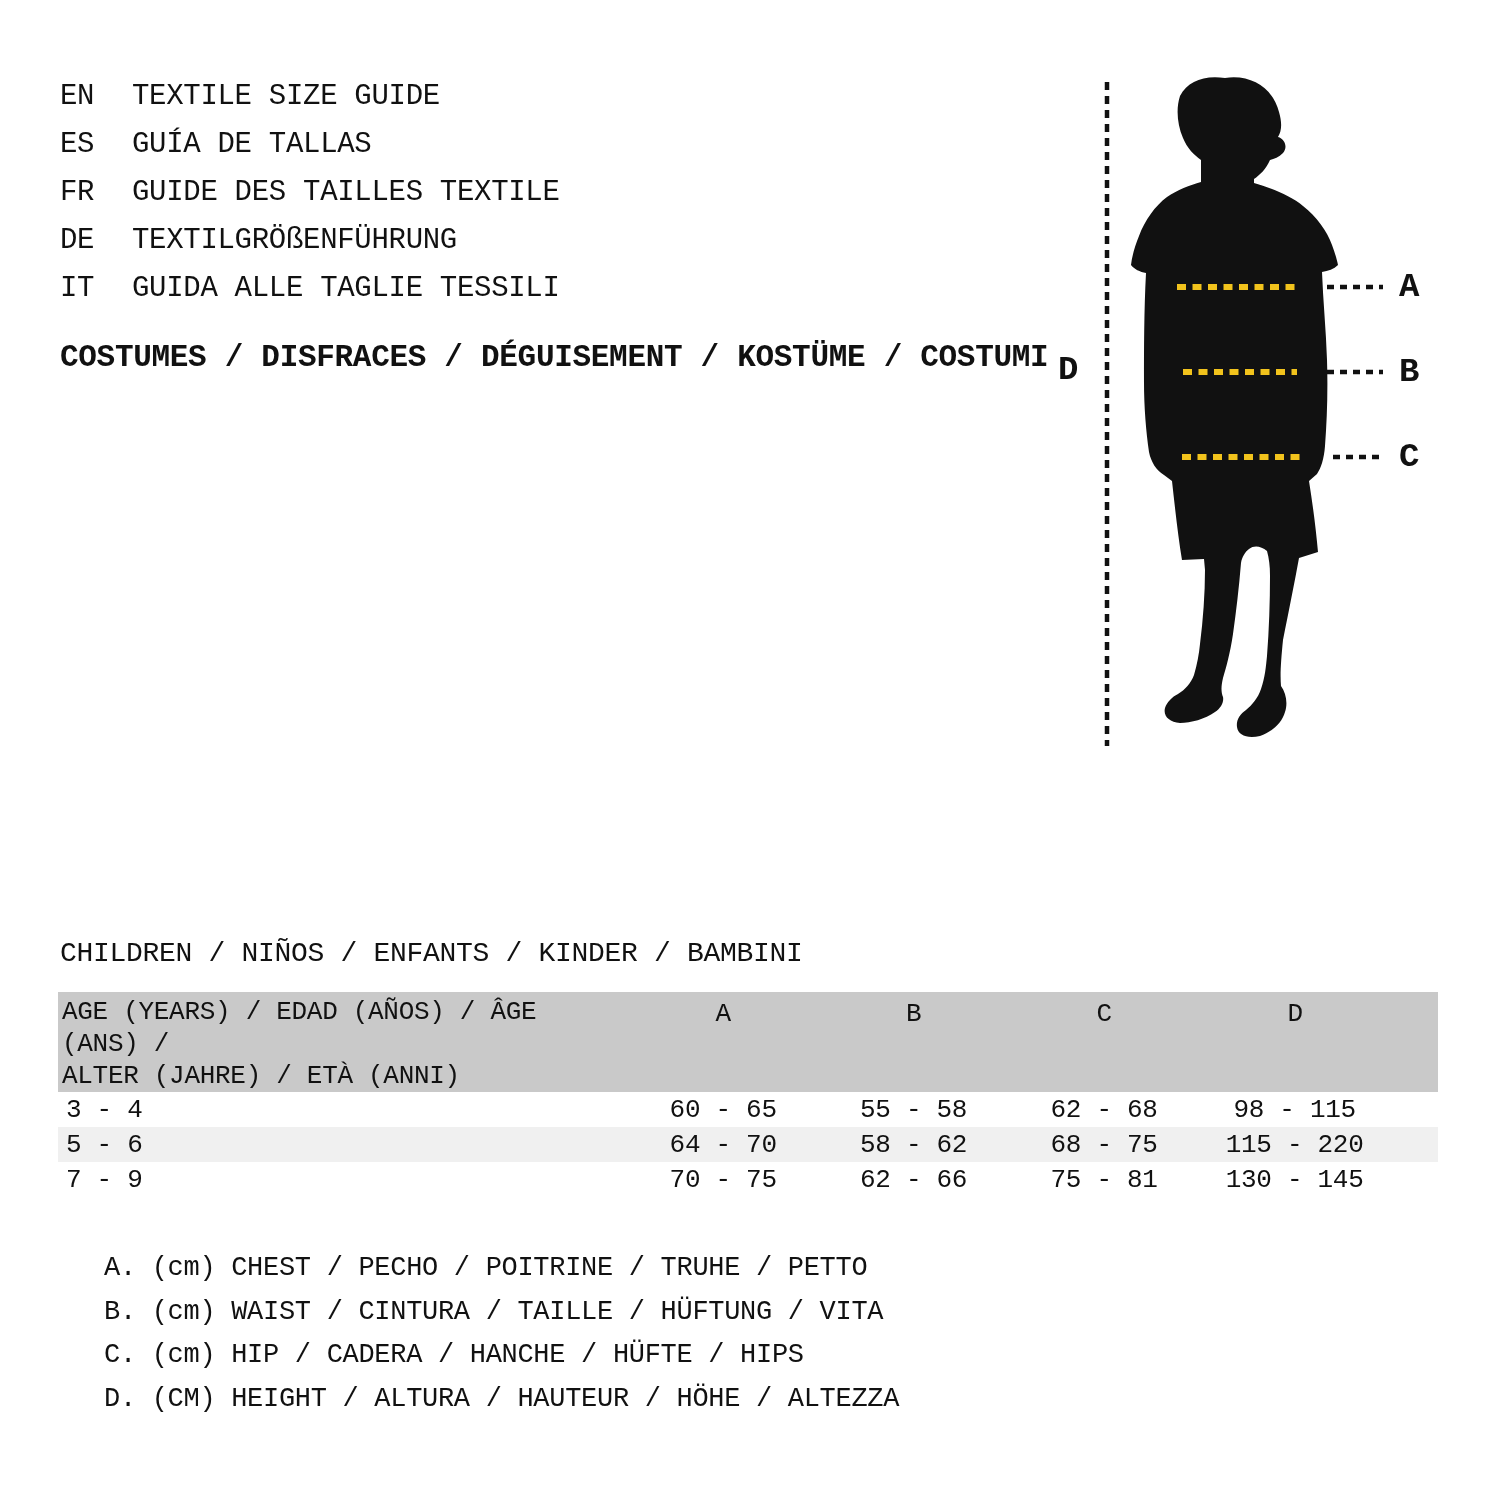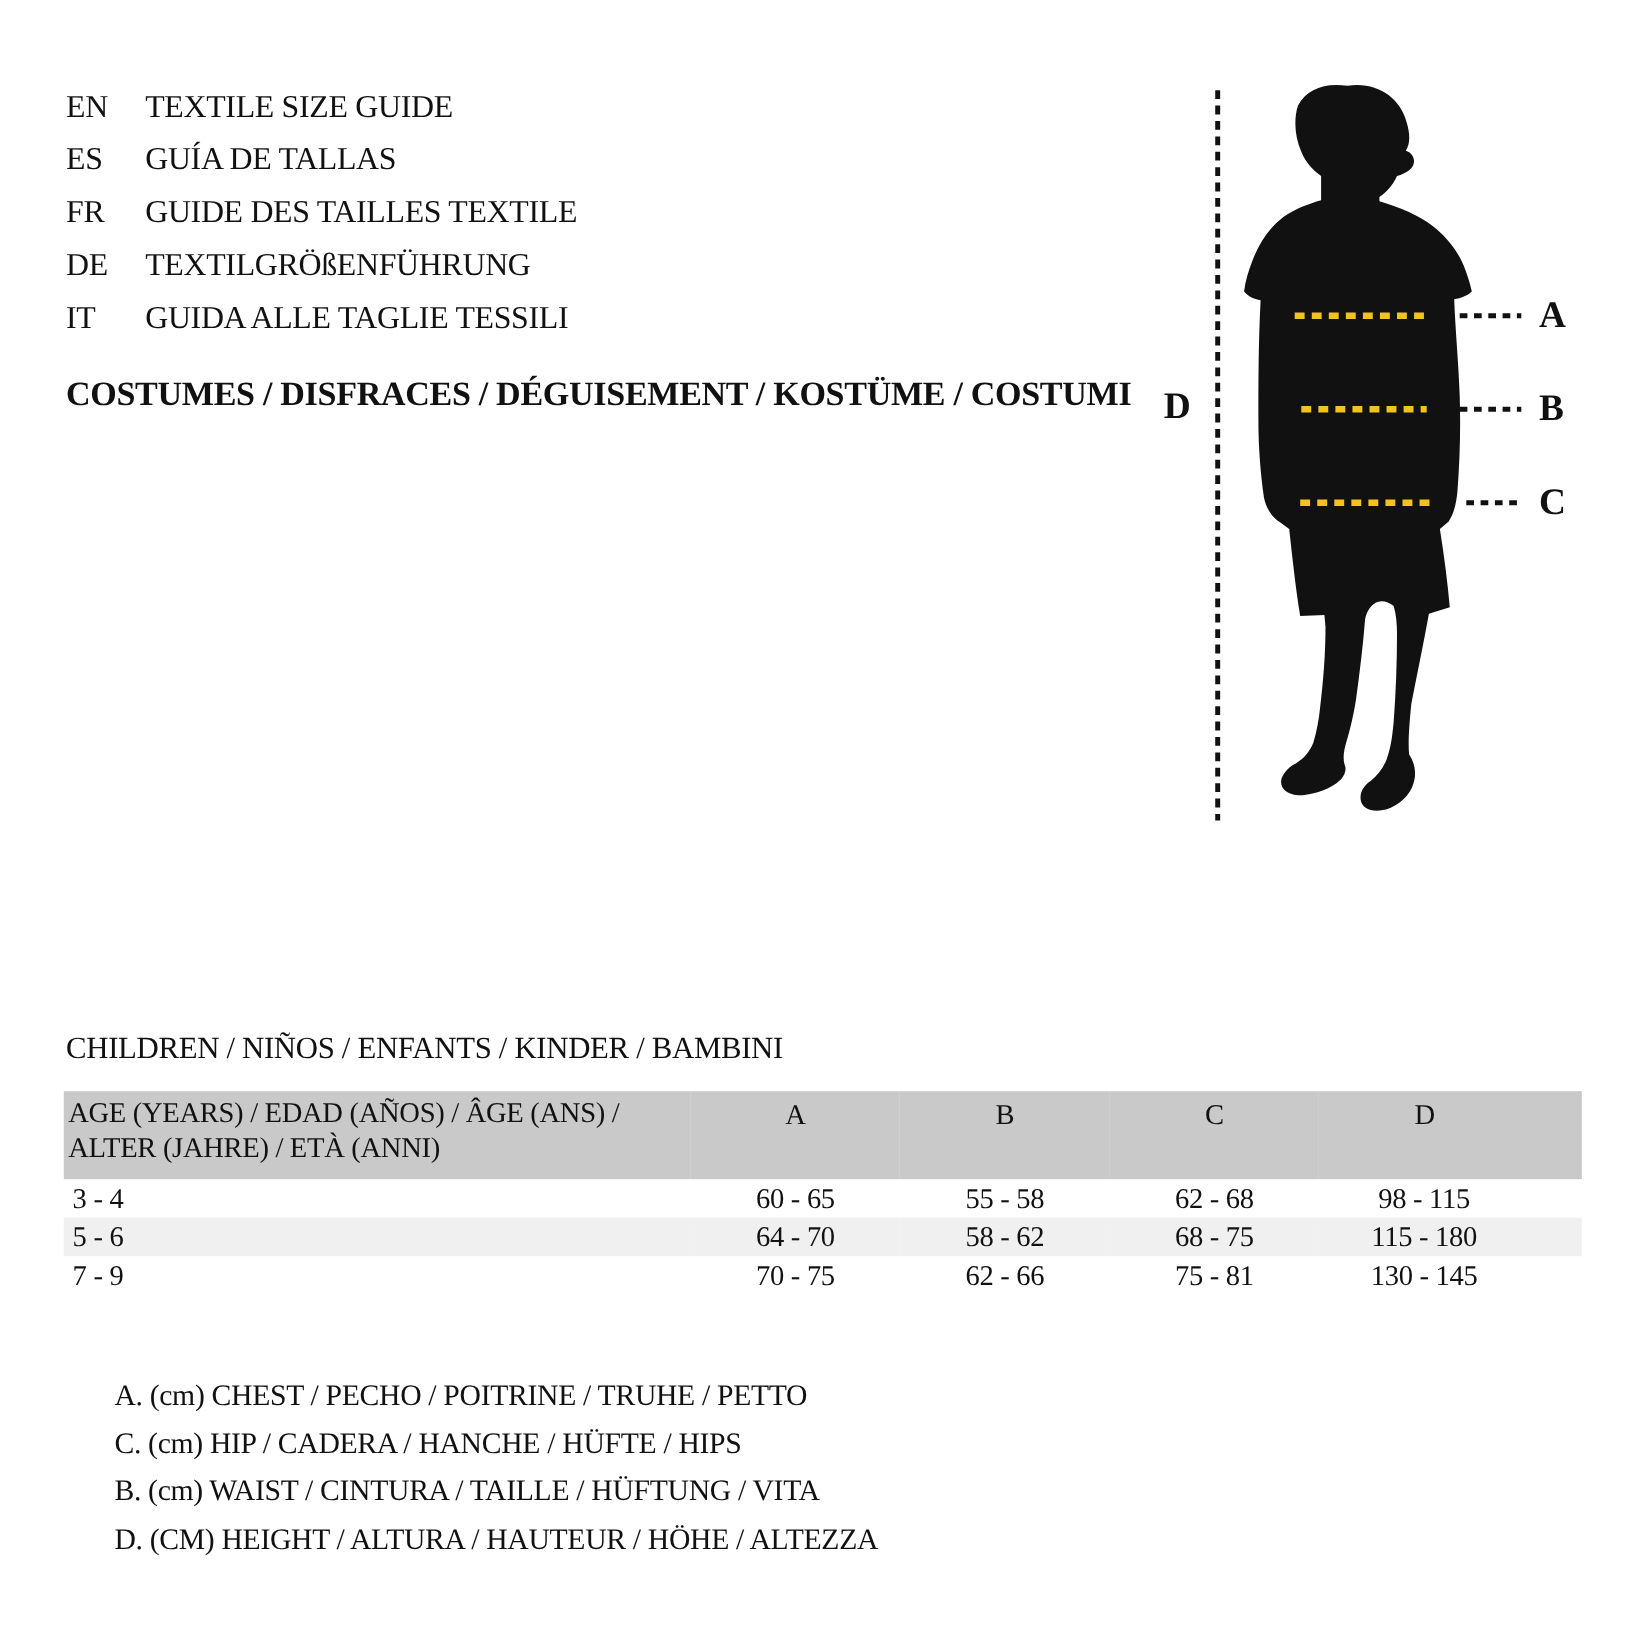--- a/index.html
+++ b/index.html
@@ -5,21 +5,21 @@
   :root{
     --ink:#111111;
     --yellow:#f2c31c;
     --header-gray:#c9c9c9;
     --zebra:#f0f0f0;
     --paper:#ffffff;
   }
   html,body{margin:0;padding:0;background:#fff;}
   .canvas{
     position:relative;width:1501px;height:1500px;background:var(--paper);
-    font-family:Liberation Serif, serif;color:var(--ink);overflow:hidden;
+    font-family:Liberation Mono, monospace;color:var(--ink);overflow:hidden;
     letter-spacing:-0.3px;
   }
   
   .lang-list{position:absolute;left:60px;top:73px;display:grid;
     grid-template-columns:72px auto;font-size:29px;line-height:48px;}
   .lang-code{font-weight:bold;font-weight:normal;}
   
   .costumes{position:absolute;left:60px;top:340px;font-size:31px;font-weight:bold;}
   
   .figure{position:absolute;left:1055px;top:60px;width:400px;height:690px;}
@@ -172,32 +172,32 @@
         <td class="val">60 - 65</td>
         <td class="val">55 - 58</td>
         <td class="val">62 - 68</td>
         <td class="val last">98 - 115</td>
       </tr>
       <tr class="alt">
         <td class="age">5 - 6</td>
         <td class="val">64 - 70</td>
         <td class="val">58 - 62</td>
         <td class="val">68 - 75</td>
-        <td class="val last">115 - 180</td>
+        <td class="val last">115 - 220</td>
       </tr>
       <tr>
         <td class="age">7 - 9</td>
         <td class="val">70 - 75</td>
         <td class="val">62 - 66</td>
         <td class="val">75 - 81</td>
         <td class="val last">130 - 145</td>
       </tr>
     </tbody>
   </table>
 
   <div class="legend">
     <div>A. (cm) CHEST / PECHO / POITRINE / TRUHE / PETTO</div>
+    <div>B. (cm) WAIST / CINTURA / TAILLE / HÜFTUNG / VITA</div>
     <div>C. (cm) HIP / CADERA / HANCHE / HÜFTE / HIPS</div>
-    <div>B. (cm) WAIST / CINTURA / TAILLE / HÜFTUNG / VITA</div>
     <div>D. (CM) HEIGHT / ALTURA / HAUTEUR / HÖHE / ALTEZZA</div>
   </div>
 
 </div>
 
 </body></html>

